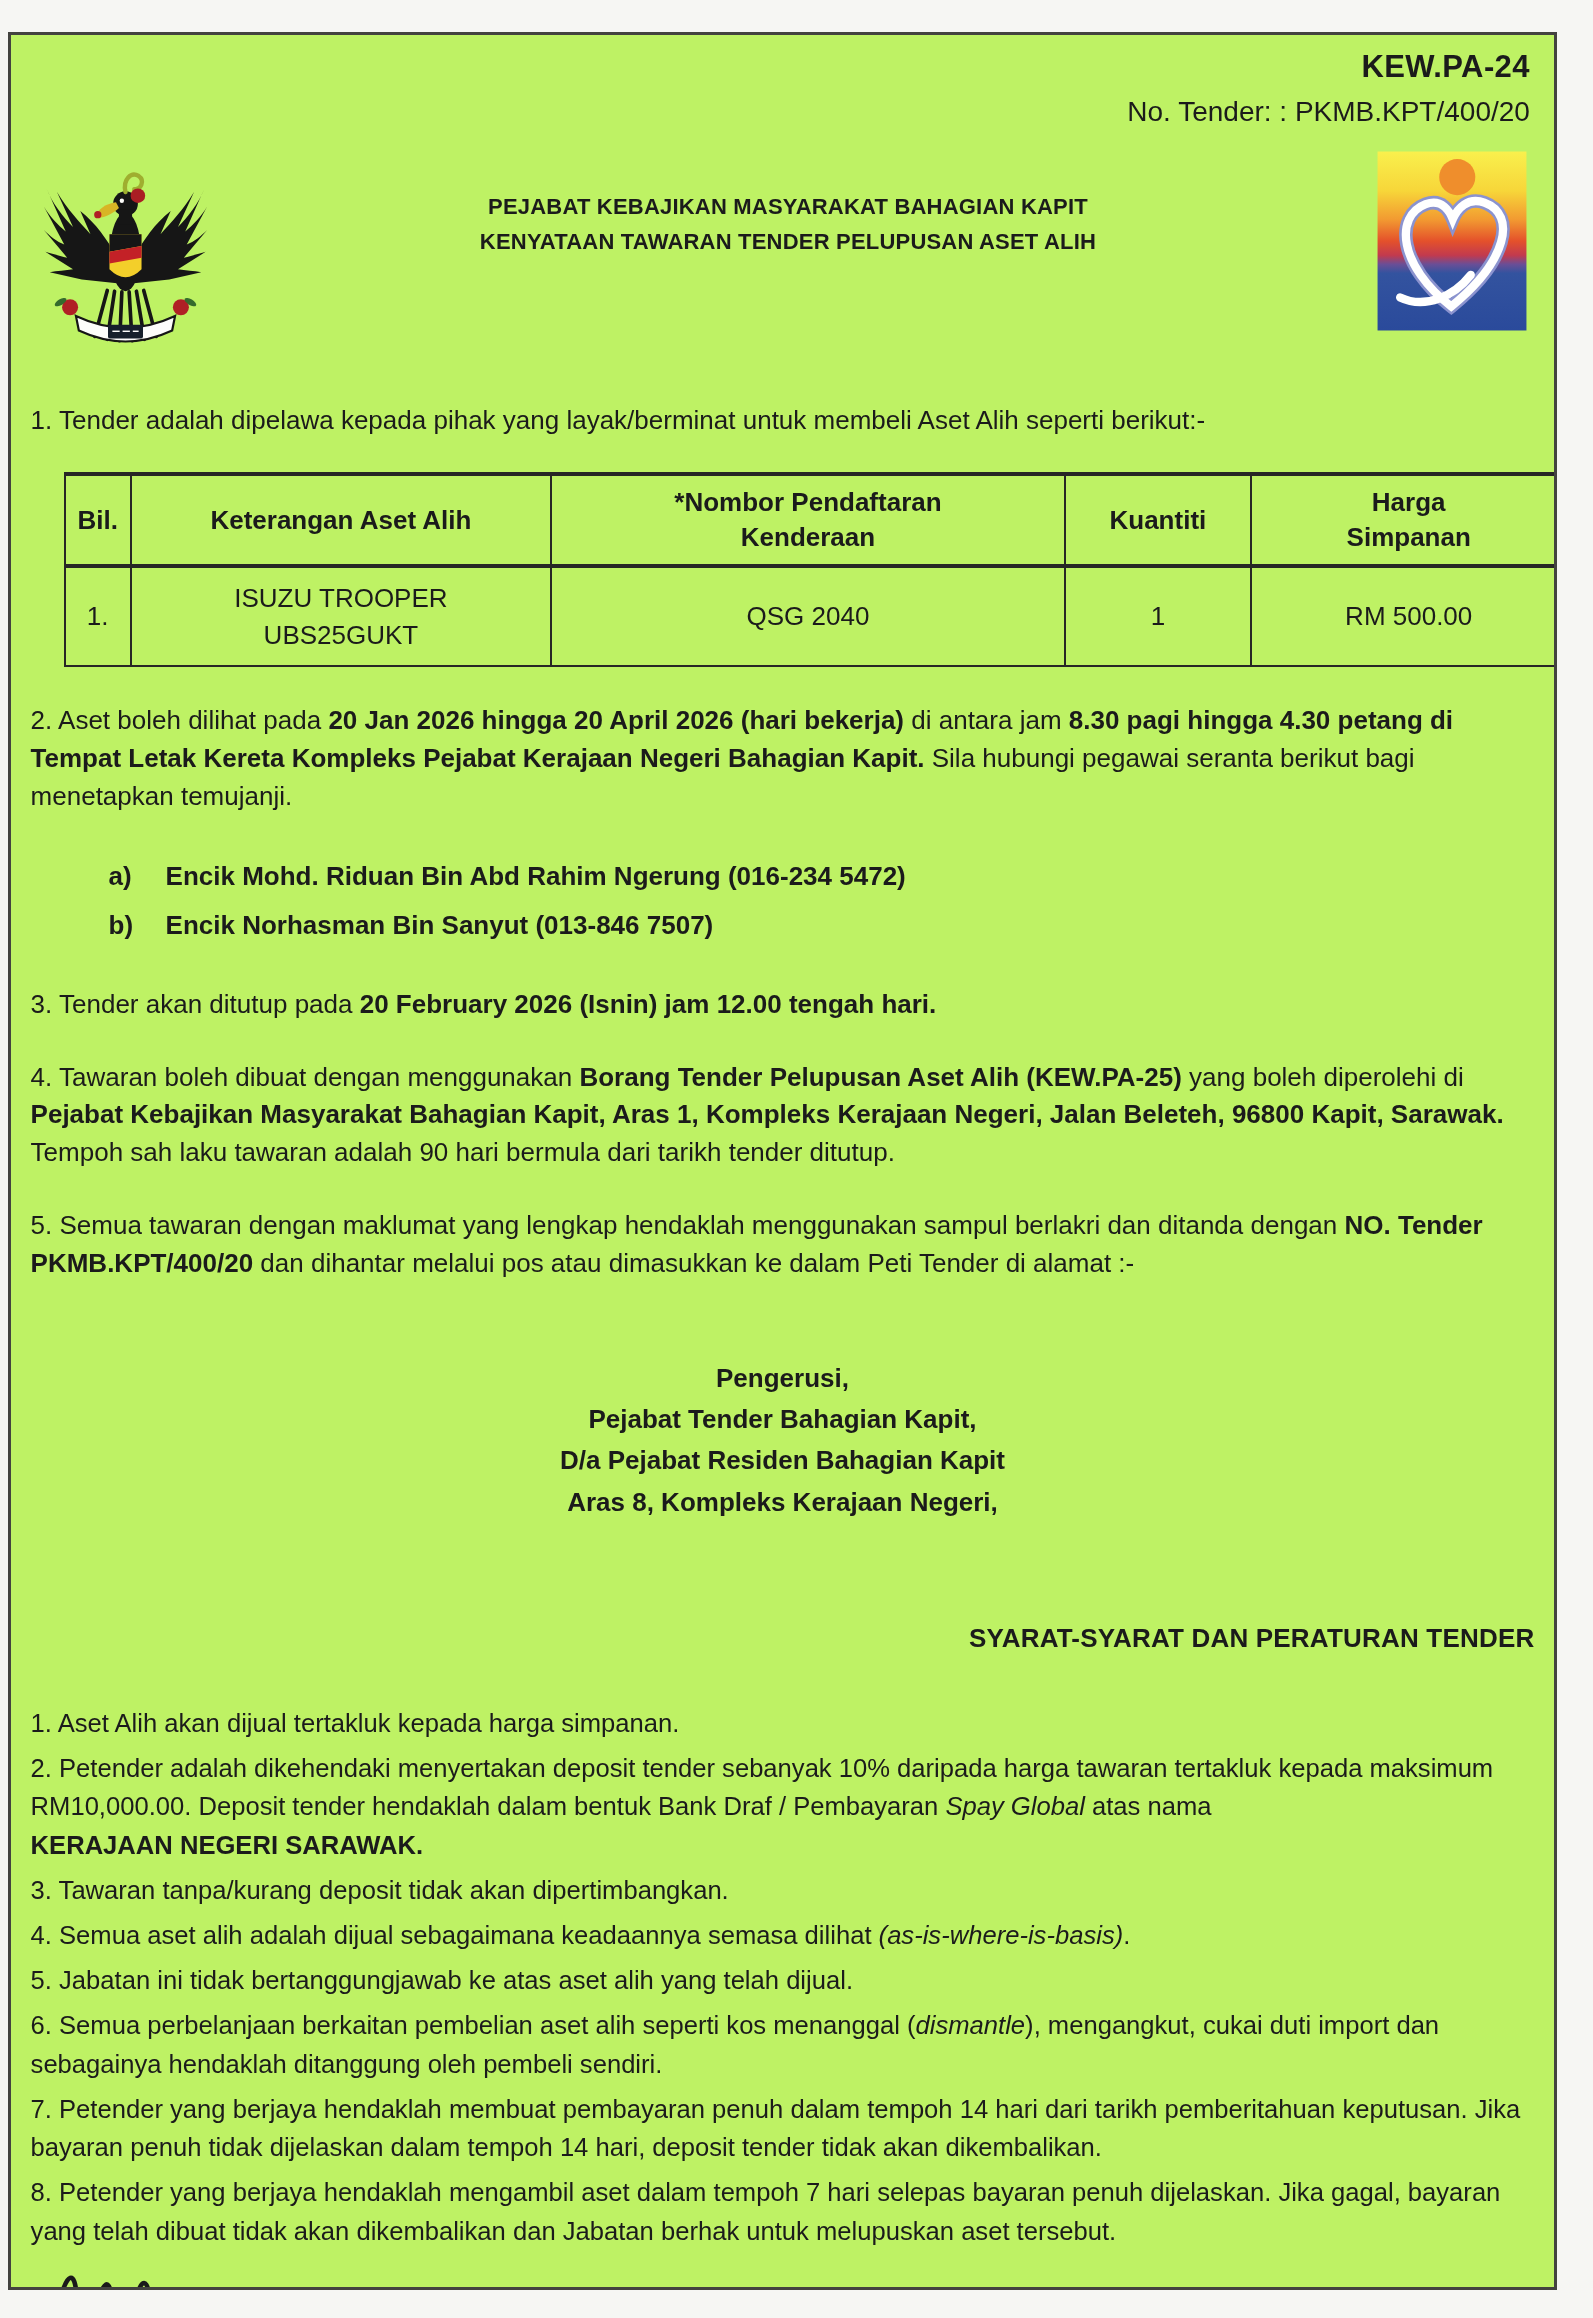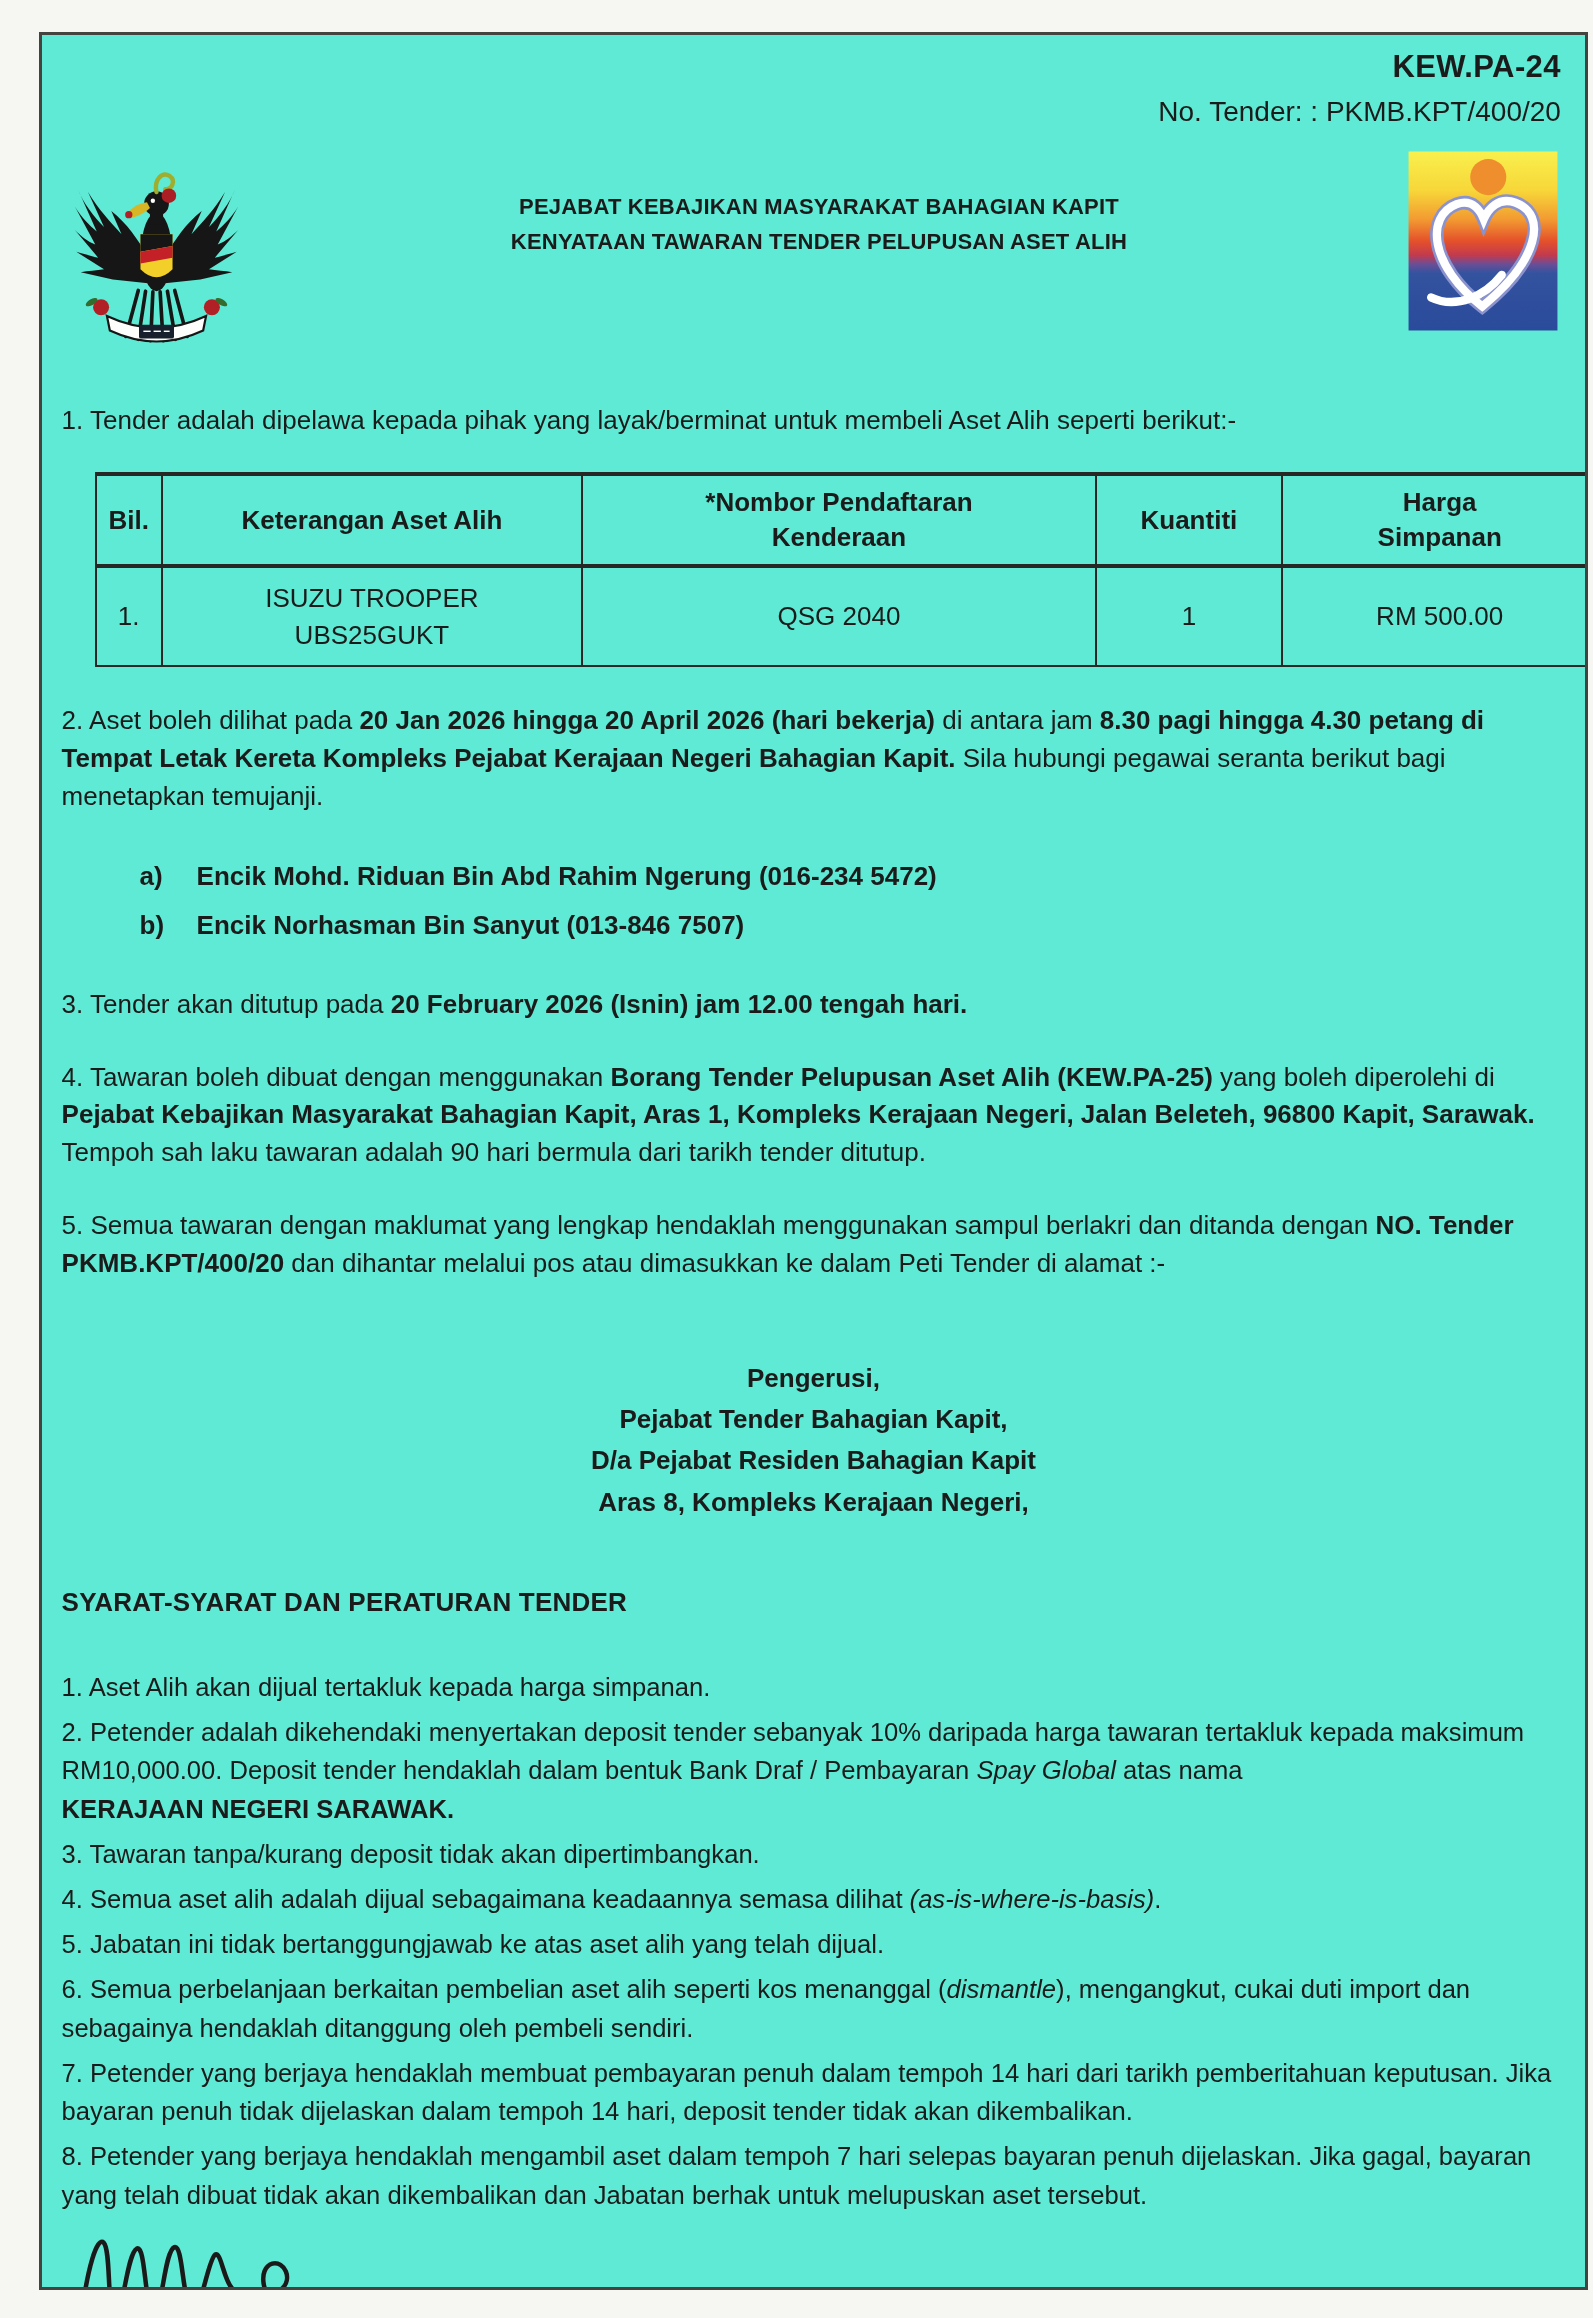--- a/index.html
+++ b/index.html
@@ -3,23 +3,23 @@
 <meta charset="utf-8">
 <style>
   html,body { margin:0; padding:0; }
   body {
     width:1594px; height:2319px; position:relative;
     background:#f6f6f3;
     font-family:"Liberation Sans","DejaVu Sans",sans-serif;
     color:#1b1b1b;
   }
   .page {
-    position:absolute; left:39px; top:32px;
+    position:absolute; left:8px; top:32px;
     width:1549px; height:2258px;
-    border:3px solid #43433f; background:#5eead4;
+    border:3px solid #43433f; background:#bef264;
     box-sizing:border-box; overflow:hidden;
   }
   .content { padding:13.5px 19.6px 0 19.6px; }
 
   .doc-header { text-align:right; padding-right:4.5px; }
   .form-code { font-size:31px; font-weight:bold; letter-spacing:0.4px; }
   .tender-no { font-size:28px; margin-top:11px; }
 
   .masthead { display:flex; margin-top:13.5px; }
   .crest-box { width:190px; display:flex; justify-content:center; }
@@ -38,21 +38,21 @@
   .assets td { padding:12px 6px; line-height:1.4; }
   .col-bil { width:4.4%; } .col-desc { width:28%; } .col-reg { width:34.2%; }
   .col-qty { width:12.4%; } .col-price { width:21%; }
 
   .contacts { margin:36px 0 0 78px; font-size:26px; font-weight:bold; }
   .contact-row { display:flex; line-height:1.9; }
   .contact-label { width:57px; }
 
   .address { text-align:center; font-weight:bold; font-size:26px; line-height:1.58; margin-top:75px; }
 
-  .cond-heading { font-weight:bold; font-size:26px; margin-top:64px; letter-spacing:0.2px; }
+  .cond-heading { font-weight:bold; font-size:26px; margin-top:100px; letter-spacing:0.2px;text-align:right; }
   .cond { font-size:25.6px; line-height:1.5; margin:6.8px 0 0 0; white-space:pre-line; }
   .cond.first { margin-top:50px; }
 
   .footer { position:relative; height:324px; margin-top:13.5px; }
   .sig-svg { position:absolute; left:7.5px; top:-10.5px; }
 </style>
 </head>
 <body>
 
 <div class="page">

